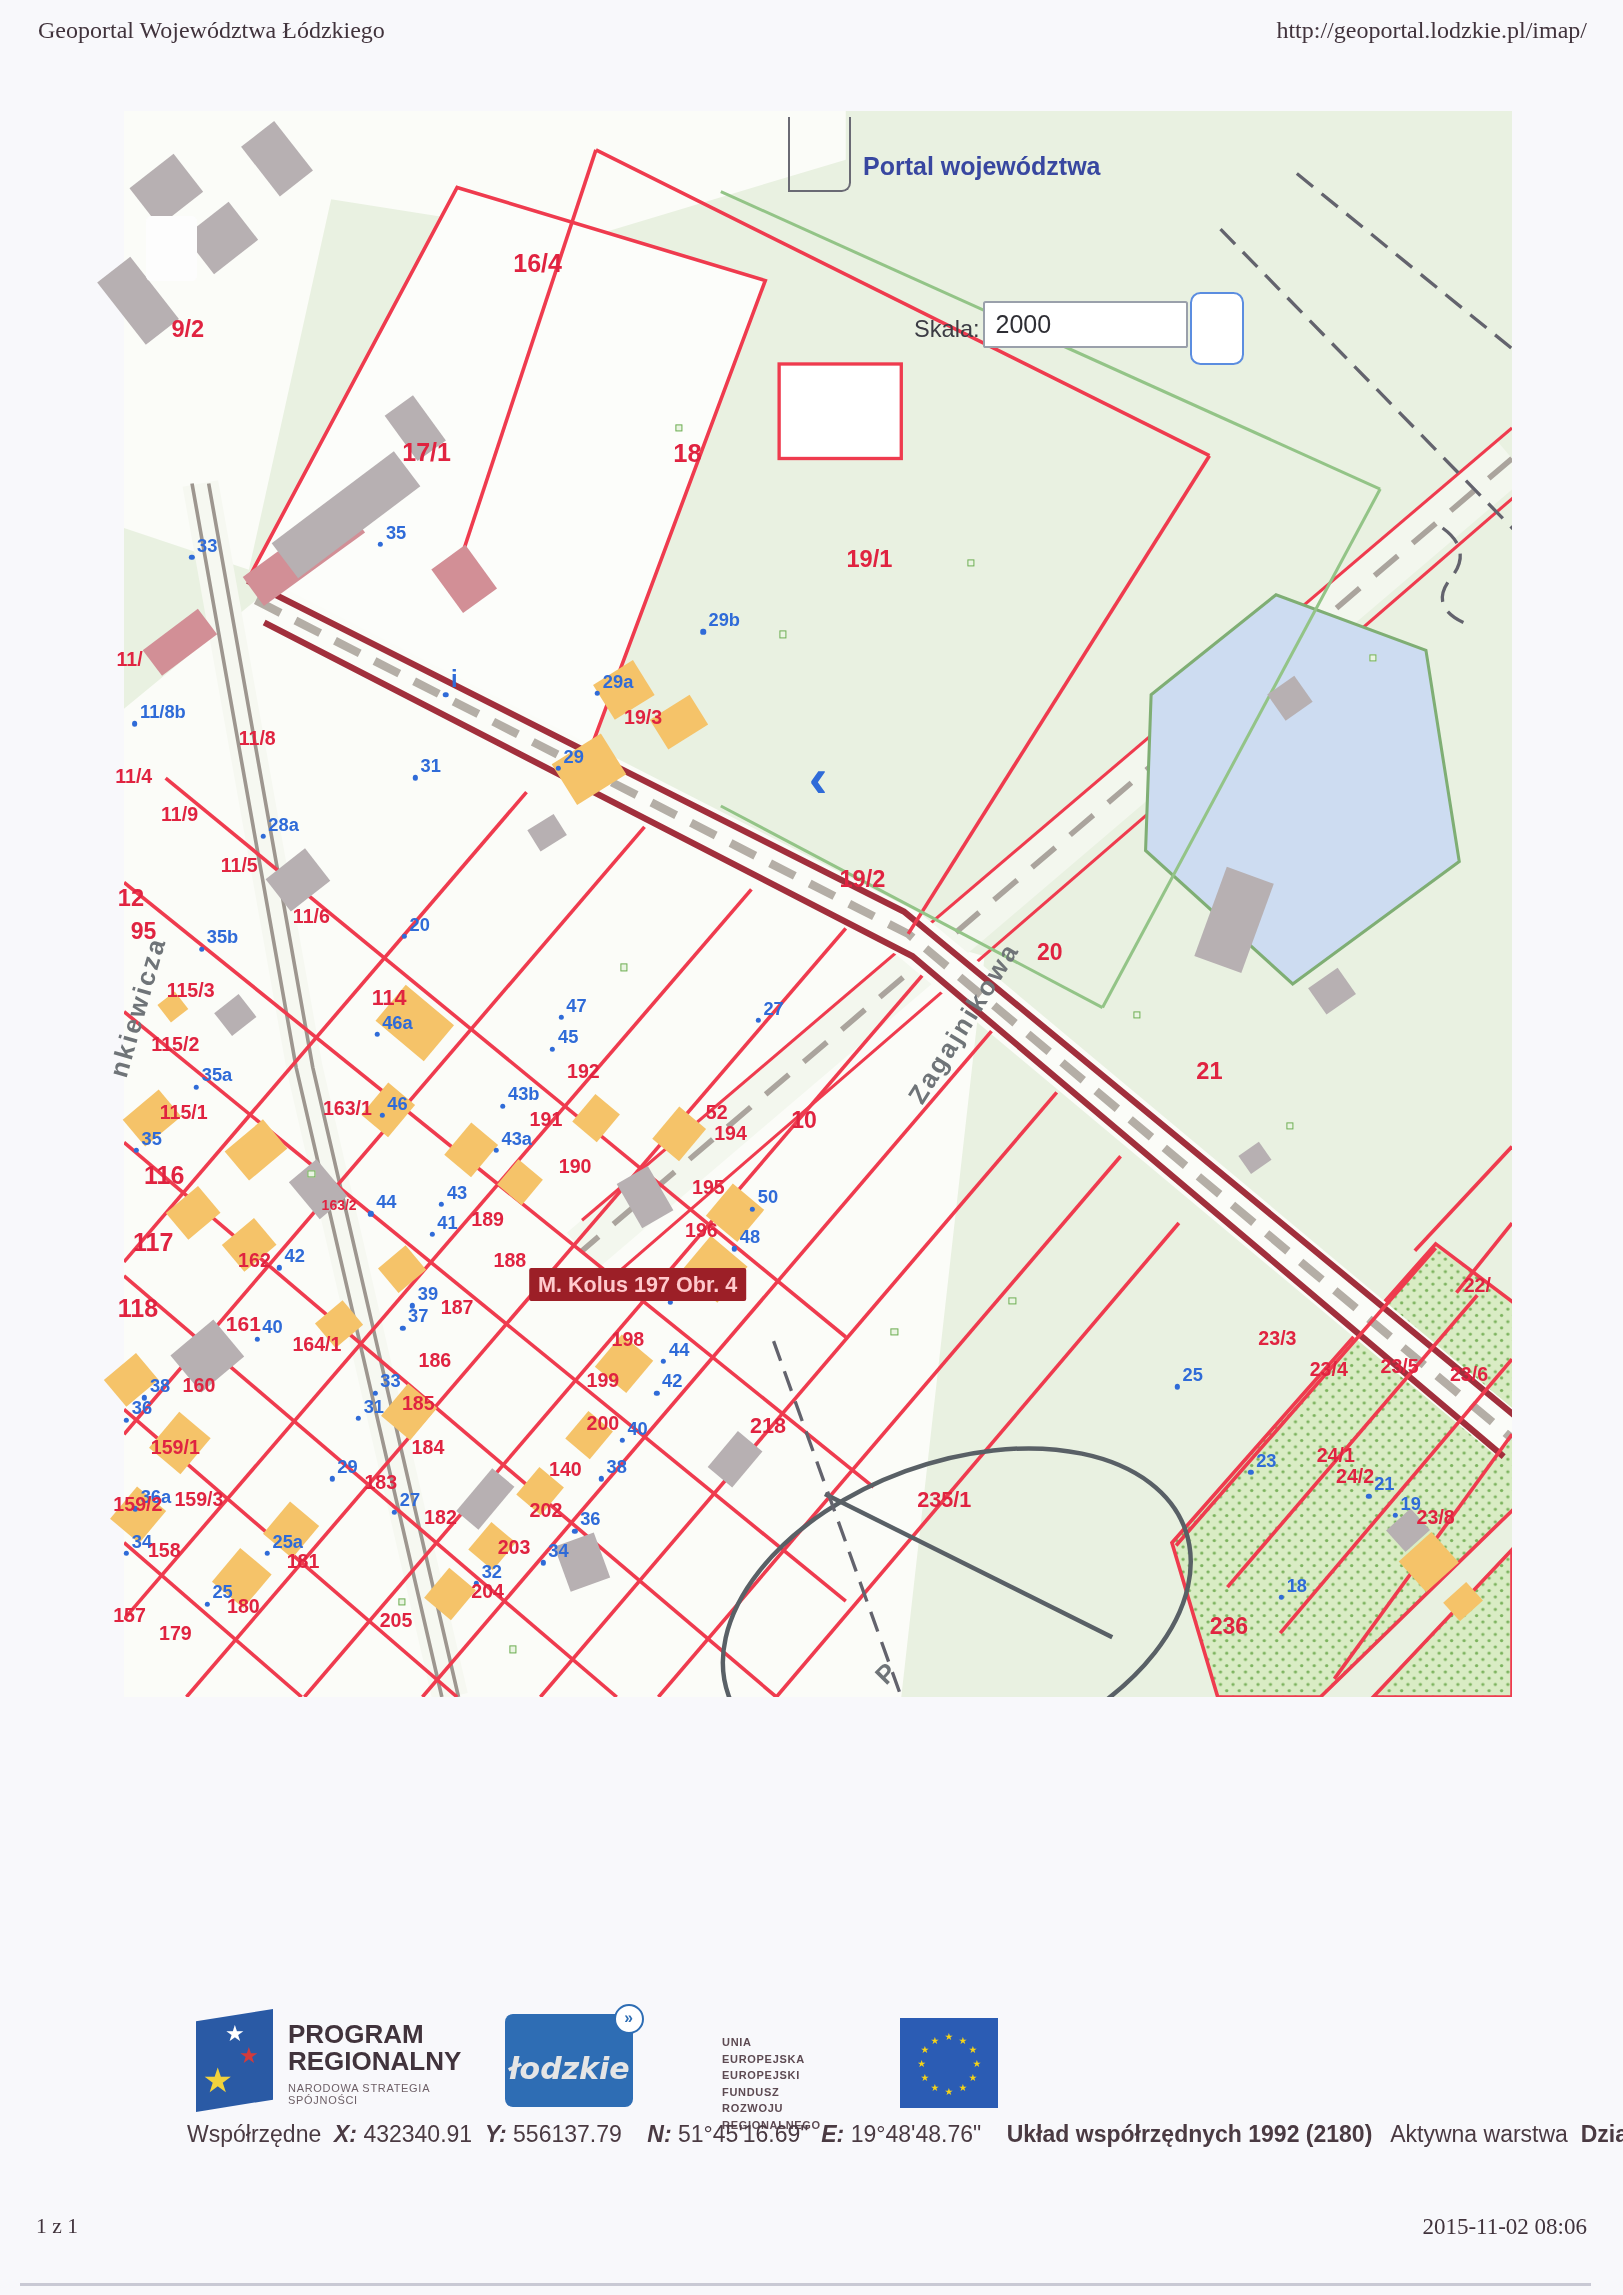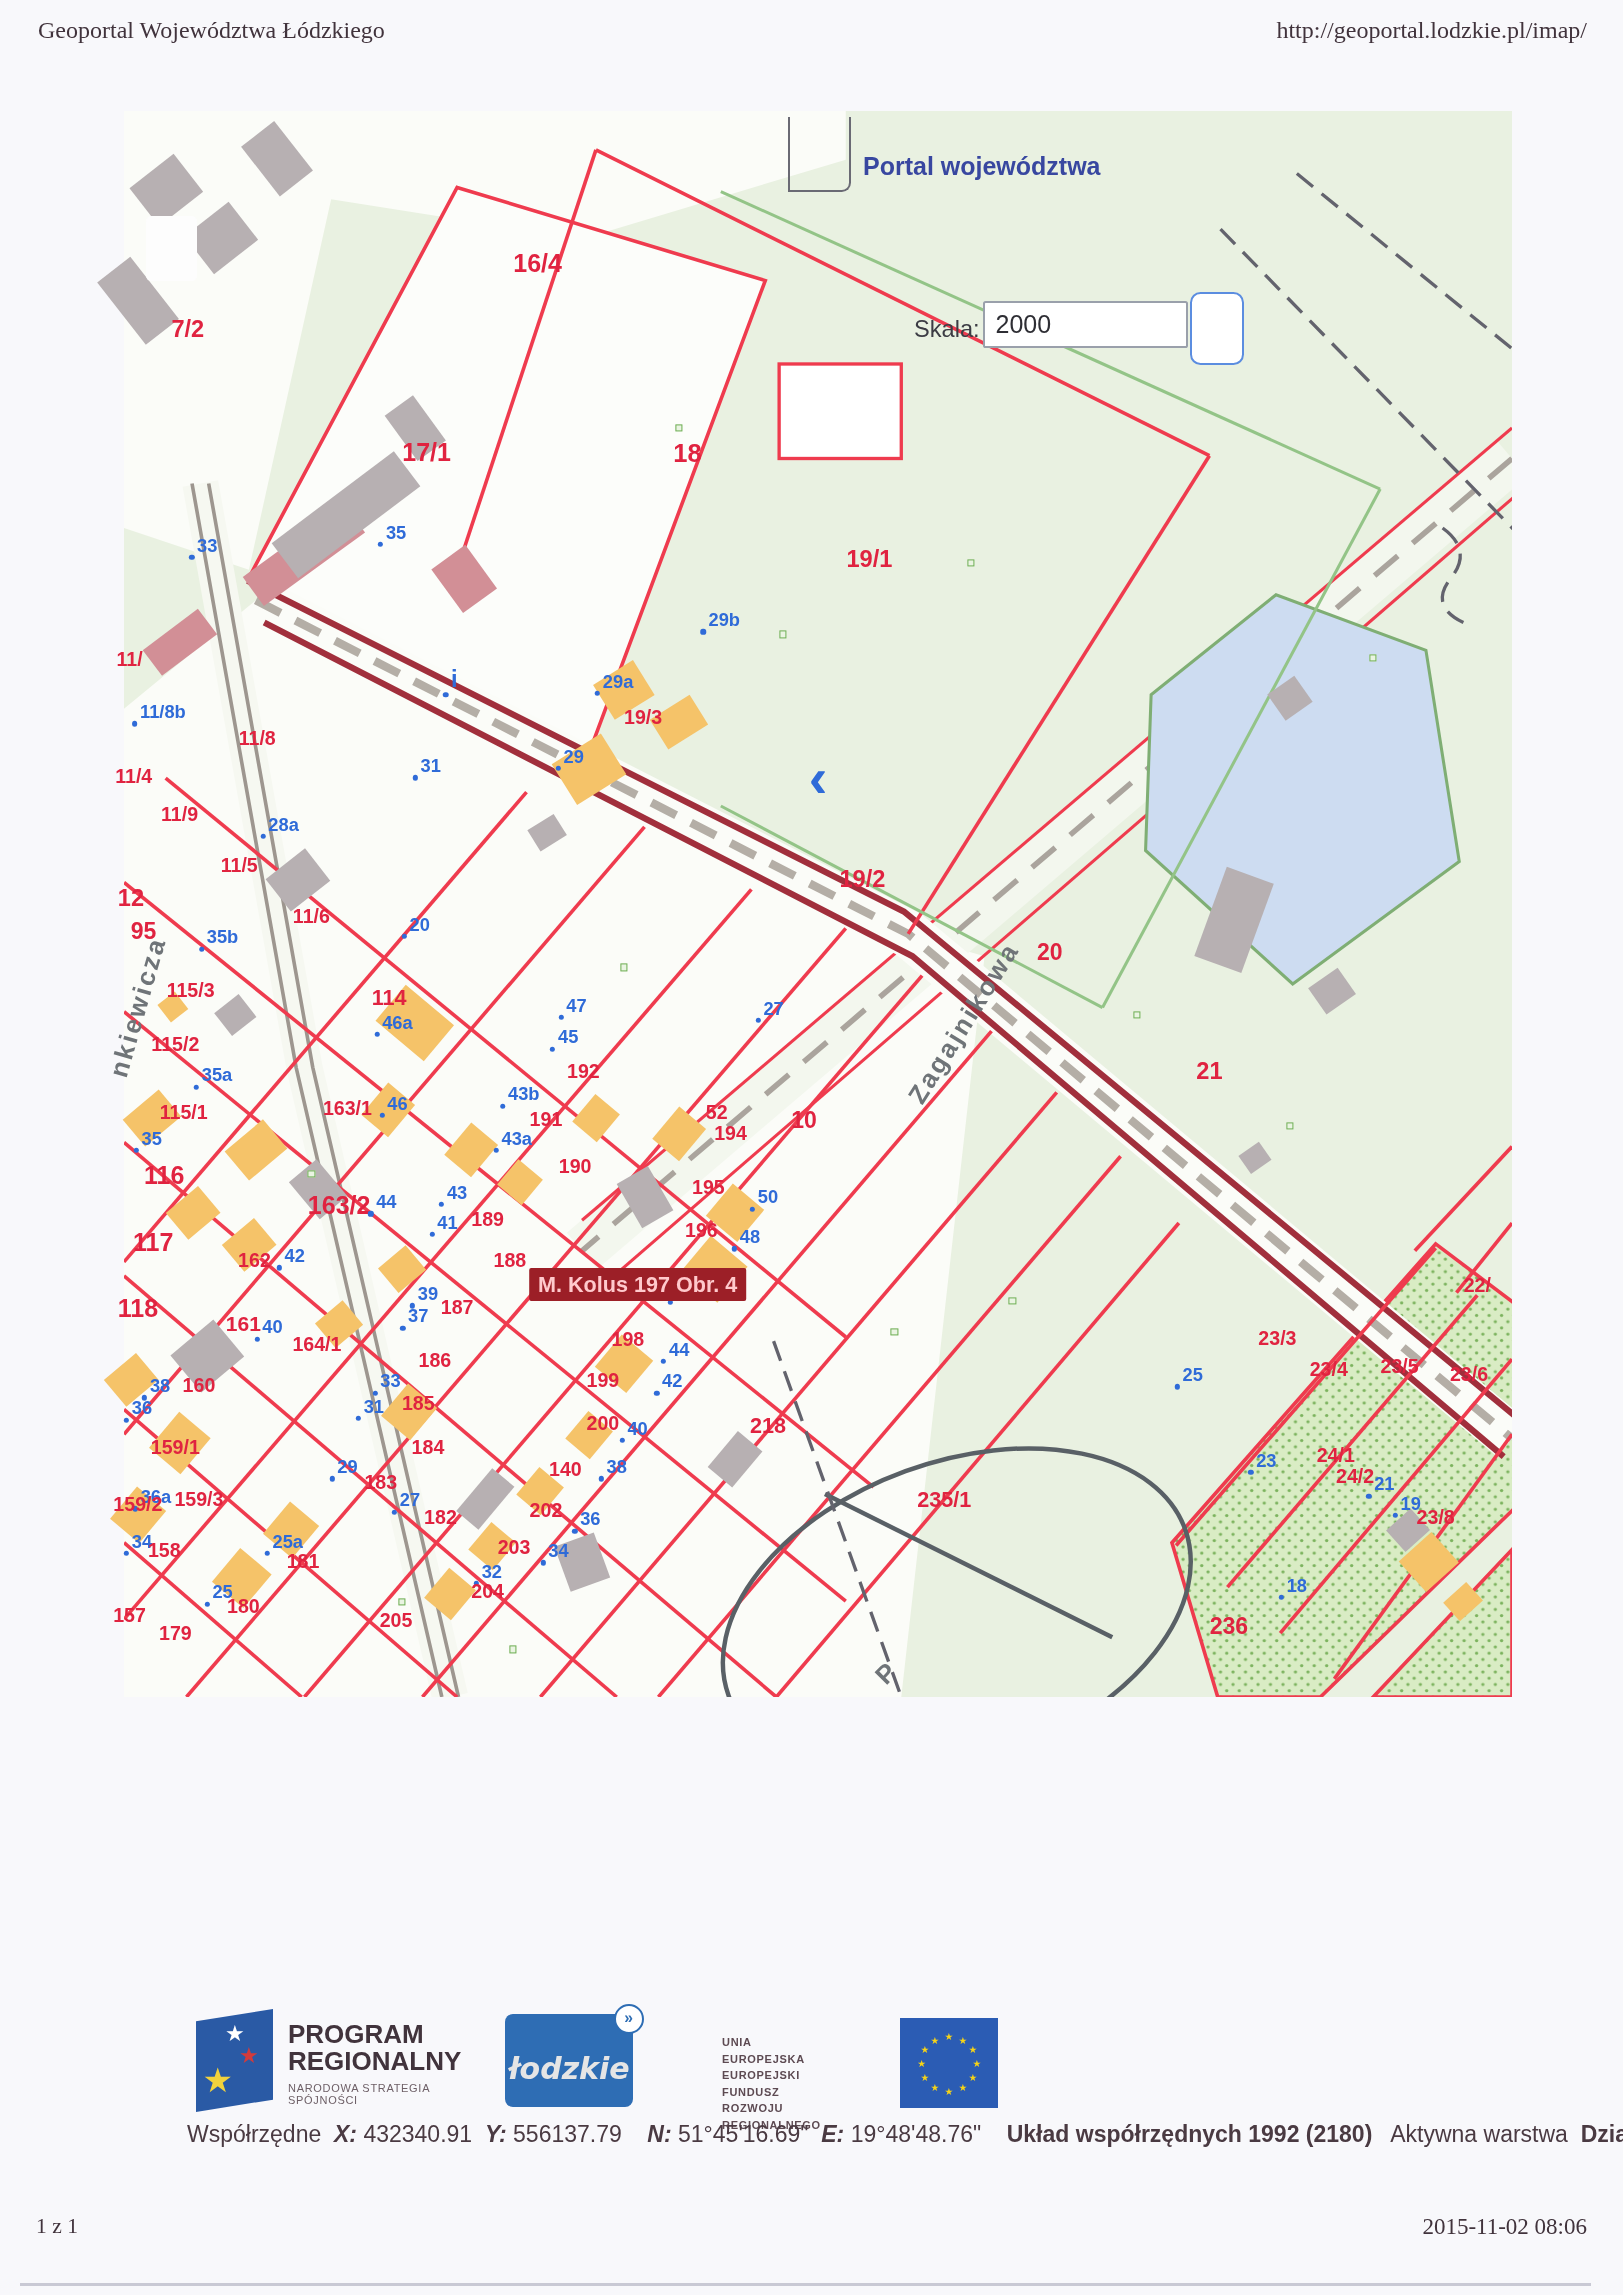--- a/index.html
+++ b/index.html
@@ -218,21 +218,21 @@
         <div class="bld o" style="left: 94%; top: 91.5%; width: 3.2%; height: 2.6%; transform: translate(-50%, -50%) rotate(-42deg);"></div>
         <div class="bld o" style="left: 96.5%; top: 94%; width: 2.2%; height: 1.6%; transform: translate(-50%, -50%) rotate(-42deg);"></div>
         <div class="bld g" style="left: 92.5%; top: 89.5%; width: 2.4%; height: 1.8%; transform: translate(-50%, -50%) rotate(-42deg);"></div>
         <div class="bld g" style="left: 84%; top: 37%; width: 2.4%; height: 2%; transform: translate(-50%, -50%) rotate(-35deg);"></div>
         <div class="bld g" style="left: 80%; top: 51%; width: 3.6%; height: 6%; transform: translate(-50%, -50%) rotate(20deg);"></div>
         <div class="bld g" style="left: 87%; top: 55.5%; width: 2.6%; height: 2%; transform: translate(-50%, -50%) rotate(-35deg);"></div>
         <div class="bld g" style="left: 81.5%; top: 66%; width: 1.8%; height: 1.4%; transform: translate(-50%, -50%) rotate(-35deg);"></div>
       </div>
     <div id="map-labels">
         <div class="lbl r" style="left: 29.8%; top: 9.6%; font-size: 25px;">16/4</div>
-        <div class="lbl r" style="left: 4.6%; top: 13.8%; font-size: 23.6px;">7/2</div>
+        <div class="lbl r" style="left: 4.6%; top: 13.8%; font-size: 23.6px;">9/2</div>
         <div class="lbl r" style="left: 21.8%; top: 21.5%; font-size: 25px;">17/1</div>
         <div class="lbl r" style="left: 40.6%; top: 21.6%; font-size: 25.5px;">18</div>
         <div class="lbl b" style="left: 19.6%; top: 26.6%; font-size: 18.3px;">35<span class="dt"></span></div>
         <div class="lbl b" style="left: 6%; top: 27.4%; font-size: 18.3px;">33<span class="dt"></span></div>
         <div class="lbl r" style="left: 53.7%; top: 28.3%; font-size: 23.6px;">19/1</div>
         <div class="lbl b" style="left: 42.6%; top: 32.1%; font-size: 18.3px; margin-left: 9px;">29b<span class="dt"></span></div>
         <div class="lbl b" style="left: 23.8%; top: 35.9%; font-size: 23.6px;">i<span class="dt"></span></div>
         <div class="lbl b" style="left: 35.6%; top: 36%; font-size: 18.3px;">29a<span class="dt"></span></div>
         <div class="lbl r" style="left: 37.4%; top: 38.3%; font-size: 19.6px;">19/3</div>
         <div class="lbl b" style="left: 32.4%; top: 40.7%; font-size: 18.3px;">29<span class="dt"></span></div>
@@ -268,21 +268,21 @@
         <div class="lbl r" style="left: 30.4%; top: 63.6%; font-size: 19.6px;">191</div>
         <div class="lbl b" style="left: 28.3%; top: 64.8%; font-size: 18.3px;">43a<span class="dt"></span></div>
         <div class="lbl r" style="left: 42.7%; top: 63.2%; font-size: 19.6px;">52</div>
         <div class="lbl r" style="left: 43.7%; top: 64.5%; font-size: 19.6px;">194</div>
         <div class="lbl r" style="left: 49%; top: 63.6%; font-size: 23px;">10</div>
         <div class="lbl b" style="left: 2%; top: 64.8%; font-size: 18.3px;">35<span class="dt"></span></div>
         <div class="lbl r" style="left: 2.9%; top: 67.1%; font-size: 25px;">116</div>
         <div class="lbl r" style="left: 32.5%; top: 66.6%; font-size: 19.6px;">190</div>
         <div class="lbl r" style="left: 42.1%; top: 67.9%; font-size: 19.6px;">195</div>
         <div class="lbl b" style="left: 46.4%; top: 68.5%; font-size: 18.3px;">50<span class="dt"></span></div>
-        <div class="lbl r" style="left: 15.5%; top: 69%; font-size: 25px;">163/2</div>
+        <div class="lbl r" style="left: 15.5%; top: 69%; font-size: 14px;">163/2</div>
         <div class="lbl b" style="left: 18.9%; top: 68.8%; font-size: 18.3px;">44<span class="dt"></span></div>
         <div class="lbl b" style="left: 24%; top: 68.2%; font-size: 18.3px;">43<span class="dt"></span></div>
         <div class="lbl b" style="left: 23.3%; top: 70.1%; font-size: 18.3px;">41<span class="dt"></span></div>
         <div class="lbl r" style="left: 26.2%; top: 69.9%; font-size: 19.6px;">189</div>
         <div class="lbl r" style="left: 41.6%; top: 70.6%; font-size: 19.6px;">196</div>
         <div class="lbl b" style="left: 45.1%; top: 71%; font-size: 18.3px;">48<span class="dt"></span></div>
         <div class="lbl r" style="left: 2.1%; top: 71.3%; font-size: 25px;">117</div>
         <div class="lbl r" style="left: 9.4%; top: 72.5%; font-size: 19.6px;">162</div>
         <div class="lbl b" style="left: 12.3%; top: 72.2%; font-size: 18.3px;">42<span class="dt"></span></div>
         <div class="lbl r" style="left: 27.8%; top: 72.5%; font-size: 19.6px;">188</div>

